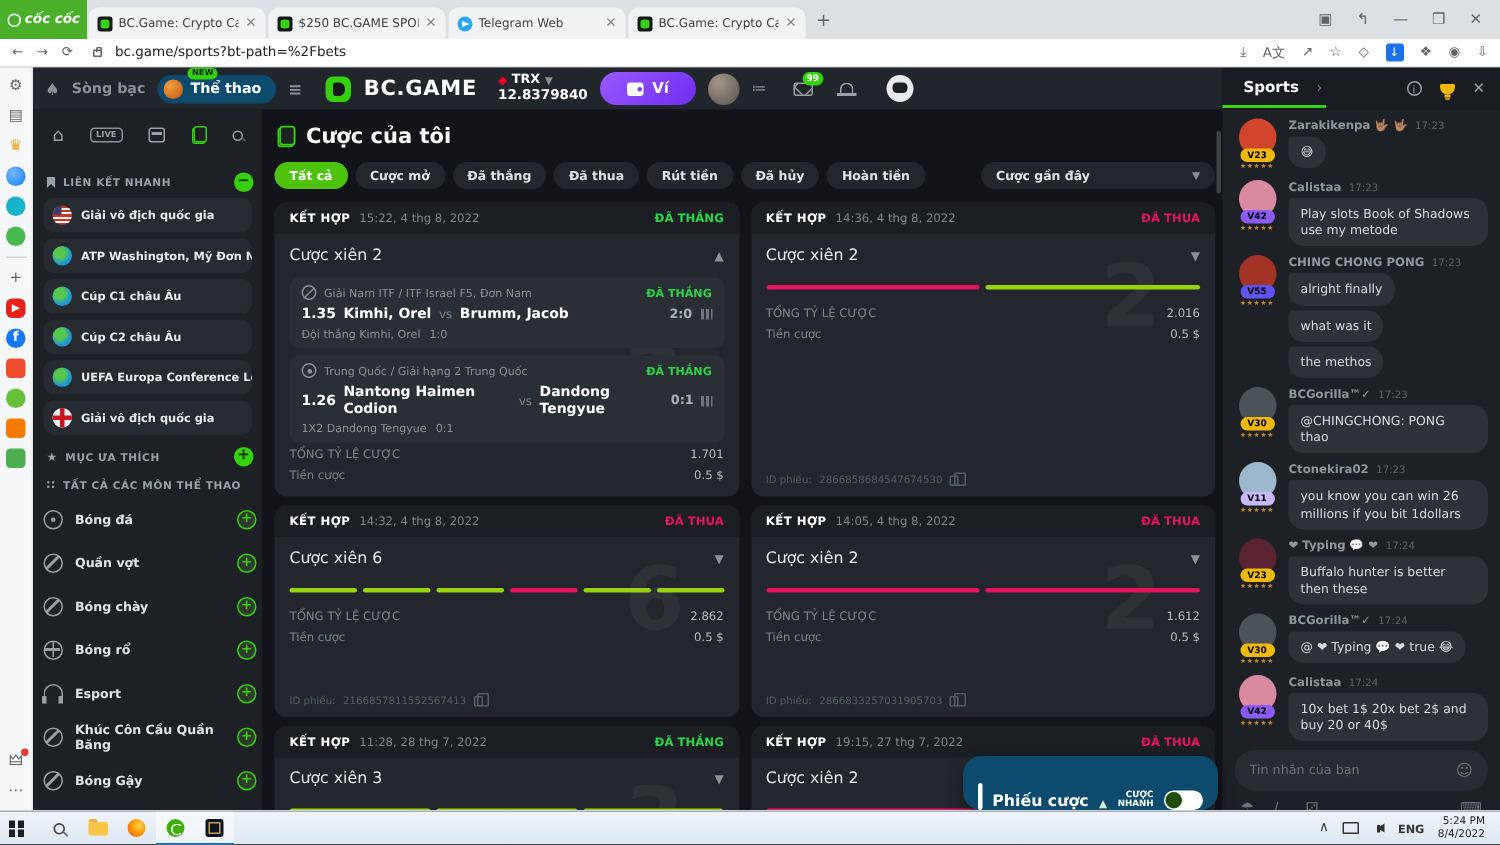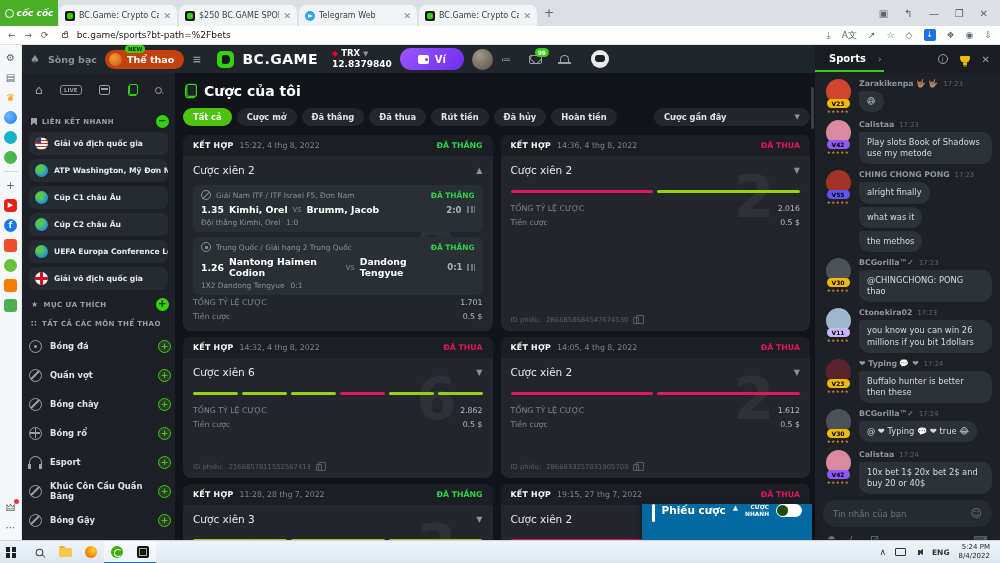--- a/index.html
+++ b/index.html
@@ -34,21 +34,21 @@
           align-items:center;padding:6px 0;gap:7px;border-right:1px solid #e4e7ea}
   .ci{width:13px;height:13px;border-radius:3px;flex:none;font-size:10px;line-height:13px;text-align:center;color:#5f6368}
   .ci.round{border-radius:50%}
   .divh{width:14px;height:1px;background:#d4d7dc}
   .belldot{position:relative}
   .belldot::after{content:'';position:absolute;right:-2px;top:-2px;width:5px;height:5px;background:#e53935;border-radius:50%}
   
   #topbar{left:22px;top:45px;width:793px;height:28px;background:#21262c;display:flex;align-items:center;padding:0 8px;gap:8px}
   .graytxt{color:#8b9196;font-size:9.5px;font-weight:bold}
   .spade{color:#8b9196;font-size:11px}
-  .sportspill{background:#c2410c;border-radius:13px;padding:3px 10px 3px 4px;display:flex;align-items:center;gap:5px;position:relative}
+  .sportspill{background:#0c4a6e;border-radius:13px;padding:3px 10px 3px 4px;display:flex;align-items:center;gap:5px;position:relative}
   .ballic{width:13px;height:13px;border-radius:50%;background:radial-gradient(circle at 35% 35%,#f39c3d,#c15a12)}
   .sportspill b{color:#fff;font-size:9.5px}
   .newbadge{position:absolute;top:-5px;left:20px;background:#35d10e;color:#0b2a07;font-size:5.5px;font-weight:bold;border-radius:4px;padding:0 3px;line-height:8px}
   .hamb{color:#8b9196;font-size:11px;font-weight:bold}
   .logoic{width:17px;height:17px;border-radius:5px;background:#35d10e;position:relative}
   .logoic::after{content:'';position:absolute;left:5px;top:4px;width:8px;height:9px;background:#16181c;border-radius:2px 4px 4px 2px}
   .logotxt{color:#fff;font-weight:800;font-size:14px;letter-spacing:.5px}
   .search{width:200px;height:20px;background:#14171b;border-radius:11px;display:flex;align-items:center;gap:5px;padding:0 8px}
   .mag{width:7px;height:7px;border:1.4px solid #5b636b;border-radius:50%;position:relative;flex:none}
   .mag::after{content:'';position:absolute;width:4px;height:1.4px;background:#5b636b;transform:rotate(45deg);right:-3px;bottom:-1px}
@@ -158,21 +158,21 @@
   .lmatch{display:flex;align-items:center;gap:5px;font-size:9.3px;color:#fff;font-weight:800;margin:4px 0 3px}
   .vs{color:#7e868d;font-weight:400;font-size:8px}
   .score{margin-left:auto;color:#aab2b9;font-weight:bold;font-size:8.5px}
   .bars{width:8px;height:7px;background:repeating-linear-gradient(90deg,#7e868d 0 2px,transparent 2px 3.5px);opacity:.8}
   .lpick{font-size:7.4px;color:#8b9298;display:flex;gap:6px}
   .mini{width:10px;height:10px;border:1.3px solid #8b9298;border-radius:50%;position:relative;flex:none}
   .mini.diag::after{content:'';position:absolute;left:-1px;top:3.5px;width:10px;height:1.2px;background:#8b9298;transform:rotate(-45deg)}
   .mini.dot::after{content:'';position:absolute;left:3px;top:3px;width:2.5px;height:2.5px;background:#8b9298;border-radius:50%}
   .mscroll{position:absolute;right:1px;top:14px;width:3px;height:42px;background:#3a4046;border-radius:2px}
   
-  #betslip{left:642px;top:504px;width:170px;height:36px;background:#0369a1;border-radius:0;display:flex;align-items:flex-start;
+  #betslip{left:642px;top:504px;width:170px;height:36px;background:#0c4a6e;border-radius:12px;display:flex;align-items:flex-end;
            gap:7px;padding:0 10px;z-index:6;box-shadow:0 4px 10px rgba(0,0,0,.45)}
   .slipic{width:18px;height:18px;background:#fff;border-radius:4px;position:relative}
   .slipic::after{content:'';position:absolute;left:4px;top:4px;right:4px;height:10px;
                  background:repeating-linear-gradient(180deg,#3fae08 0 2px,transparent 2px 4px)}
   #betslip b{color:#fff;font-size:10.5px;white-space:nowrap}
   .upcaret{color:#d8f5c9;font-size:7px}
   .quick{margin-left:auto;color:#fff;font-size:5.8px;font-weight:800;line-height:1.15;text-align:right;width:26px}
   .toggle{width:26px;height:13px;background:#fff;border-radius:7px;position:relative;flex:none}
   .toggle::after{content:'';position:absolute;left:1px;top:1px;width:11px;height:11px;background:#1e4d0a;border-radius:50%}
   

